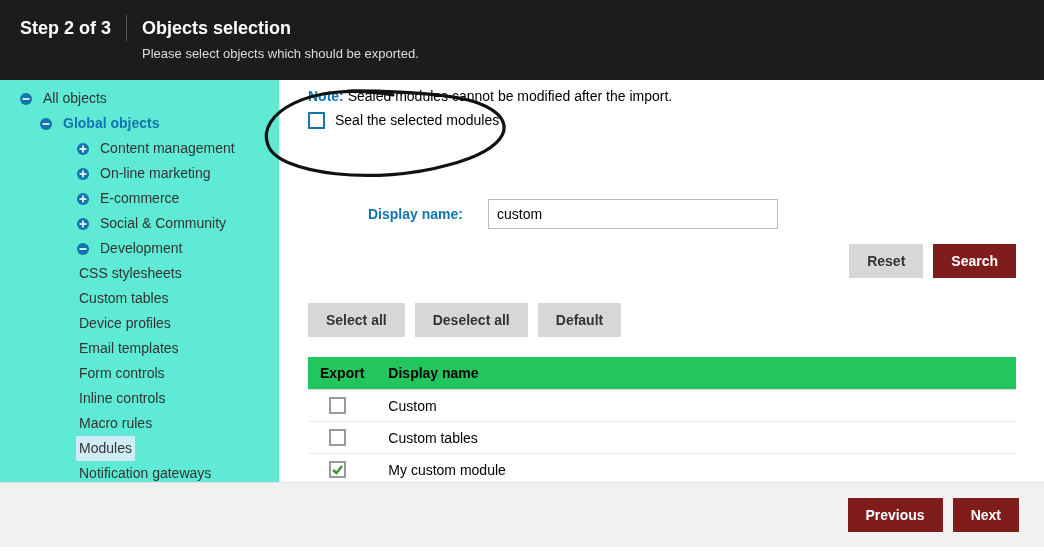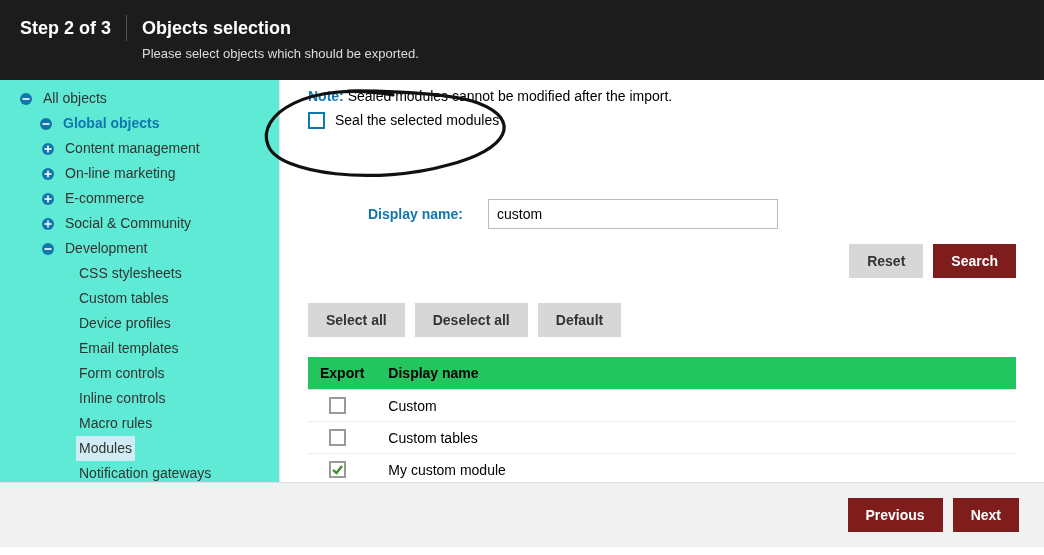--- a/index.html
+++ b/index.html
@@ -17,21 +17,21 @@
     .sidebar { width: 280px; overflow-y: scroll; padding: 6px 0; font-size: 14px; color: #333; border-right: 1px solid #e5e5e5; background: #5eead4; }
     .main { flex: 1; padding: 0 28px 0 28px; overflow-y: scroll; position: relative; }
 
     
     .tree-item { display: flex; align-items: center; line-height: 25px; white-space: nowrap; cursor: pointer; }
     .toggle { width: 16px; height: 16px; display: inline-flex; align-items: center; justify-content: center; flex-shrink: 0; margin-right: 6px; }
     .toggle svg { display: block; }
     .tree-label { padding: 0 3px; }
     .tree-root    { padding-left: 18px; }
     .tree-lvl1    { padding-left: 38px; color: #1175ae; font-weight: 600; text-align: right; }
-    .tree-lvl2    { padding-left: 40px; }
+    .tree-lvl2    { padding-left: 75px; }
     .tree-lvl3    { padding-left: 76px; }
     .tree-lvl3 .tree-label { color: #333; }
     .tree-lvl3.selected .tree-label { background: #d0ecf5; }
 
     
     .note-row { margin-top: 8px; font-size: 14px; }
     .note-label { color: #1175ae; font-weight: 600; }
     .seal-row { margin-top: 8px; display: flex; align-items: flex-start; font-size: 14px; }
     .sq-checkbox { width: 17px; height: 17px; border: 2px solid #1175ae; margin-right: 10px; background: #fff; display: inline-flex; align-items: center; justify-content: center; cursor: pointer; }
     .sq-checkbox.gray { border-color: #9a9a9a; }

